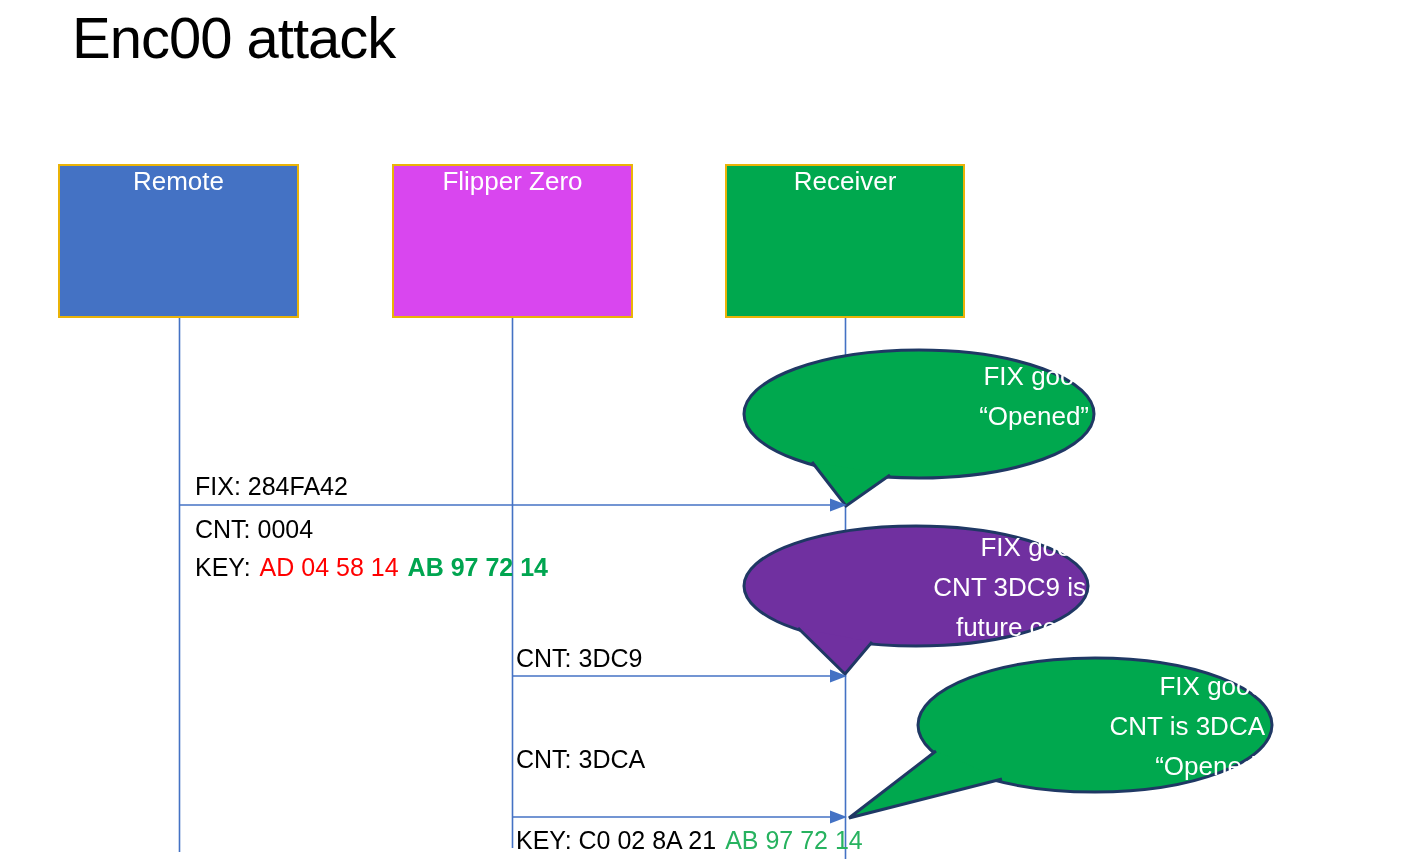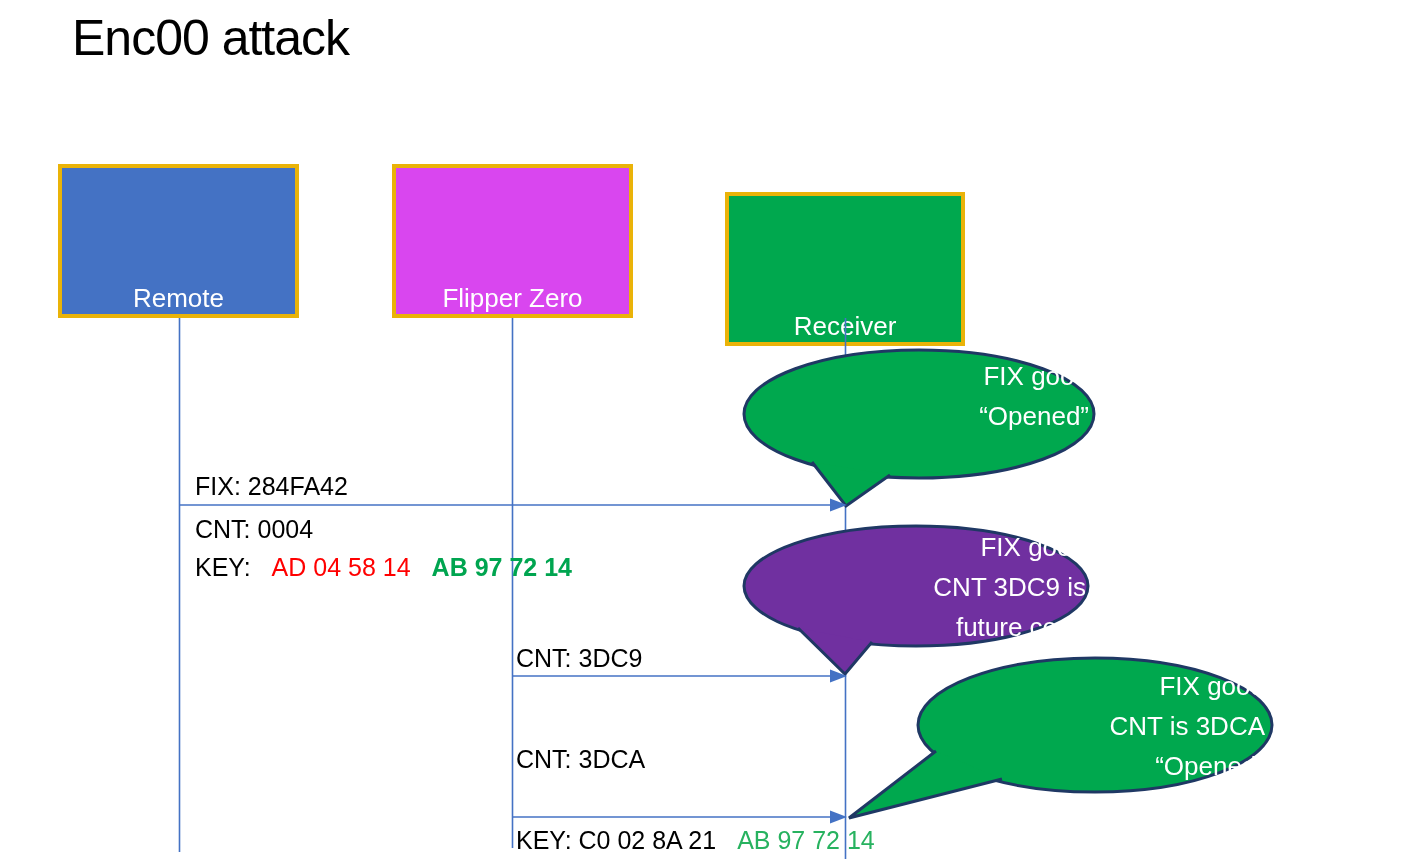--- a/index.html
+++ b/index.html
@@ -1,47 +1,47 @@
 <!DOCTYPE html>
 <html><head>
 <meta charset="utf-8">
 <style>
   html,body{margin:0;padding:0;background:#fff;}
   .slide{
     position:relative;width:1408px;height:859px;background:#ffffff;
     font-family:"Liberation Sans",sans-serif;overflow:hidden;
   }
   .title{
-    position:absolute;left:72px;top:0px;font-size:50px;line-height:76px;
+    position:absolute;left:72px;top:0px;font-size:58px;line-height:76px;
     color:#000;font-weight:400;letter-spacing:-1px;white-space:nowrap;
   }
   .actor{
     position:absolute;top:164px;width:241px;height:154px;
-    border:4px solid #eab308;box-sizing:border-box;
-    display:flex;align-items:flex-end;justify-content:center;
+    border:2px solid #eab308;box-sizing:border-box;
+    display:flex;align-items:flex-start;justify-content:center;
     color:#fff;font-size:26px;white-space:nowrap;
   }
   .actor-remote{left:58px;background:#4472C4;}
   .actor-flipper{left:392px;background:#d946ef;}
-  .actor-receiver{left:725px;background:#00A84E;width:240px;margin-top:28px;}
+  .actor-receiver{left:725px;background:#00A84E;width:240px;}
   svg.overlay{position:absolute;left:0;top:0;z-index:1;}
   .lifeline{stroke:#4472C4;stroke-width:1.6;fill:none;}
   .msgline{stroke:#4472C4;stroke-width:1.6;fill:none;}
   .msghead{fill:#4472C4;stroke:none;}
   .bub{stroke:#1F3864;stroke-width:3;}
   .bub-green{fill:#00A84E;}
   .bub-purple{fill:#7030A0;}
   .msg{
     position:absolute;z-index:2;font-size:25px;line-height:30px;
     color:#000;white-space:nowrap;
   }
   .red{color:#FF0000;}
   .grnb{color:#00A550;font-weight:bold;}
   .grn{color:#27B25F;}
-  .gap{margin-left:21px;}
+  .gap{margin-left:9px;}
   .bubtext{
     position:absolute;z-index:2;width:340px;text-align:right;
     font-size:26px;line-height:40px;color:#fff;white-space:nowrap;
   }
 </style>
 </head>
 <body>
 
 <div class="slide">
 

